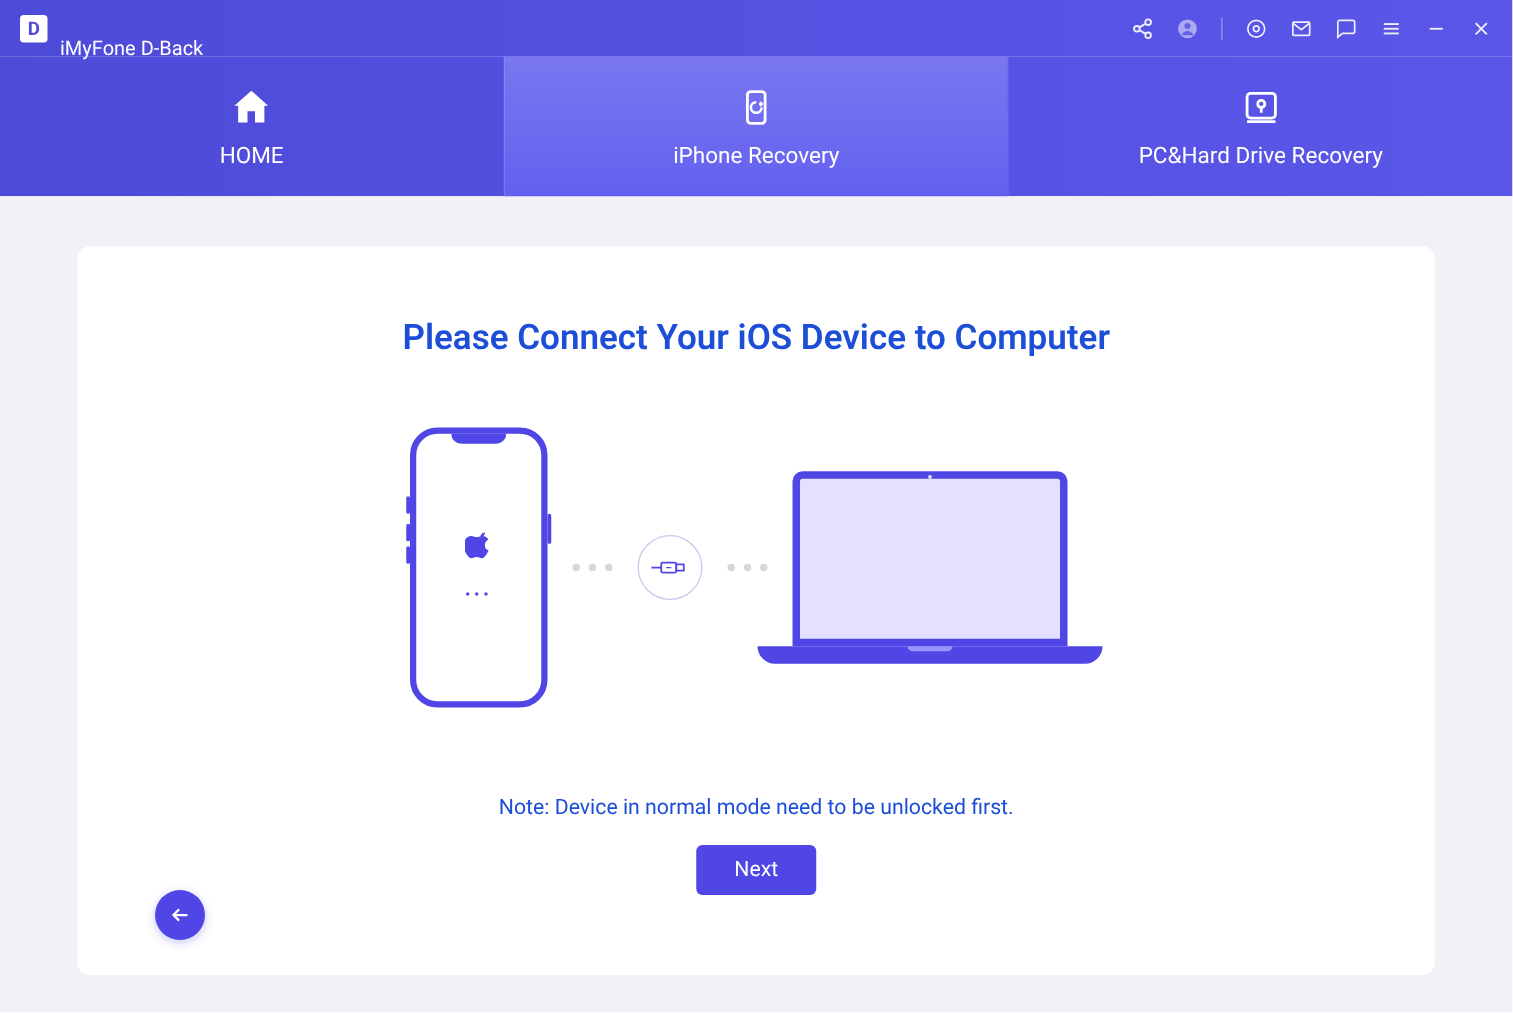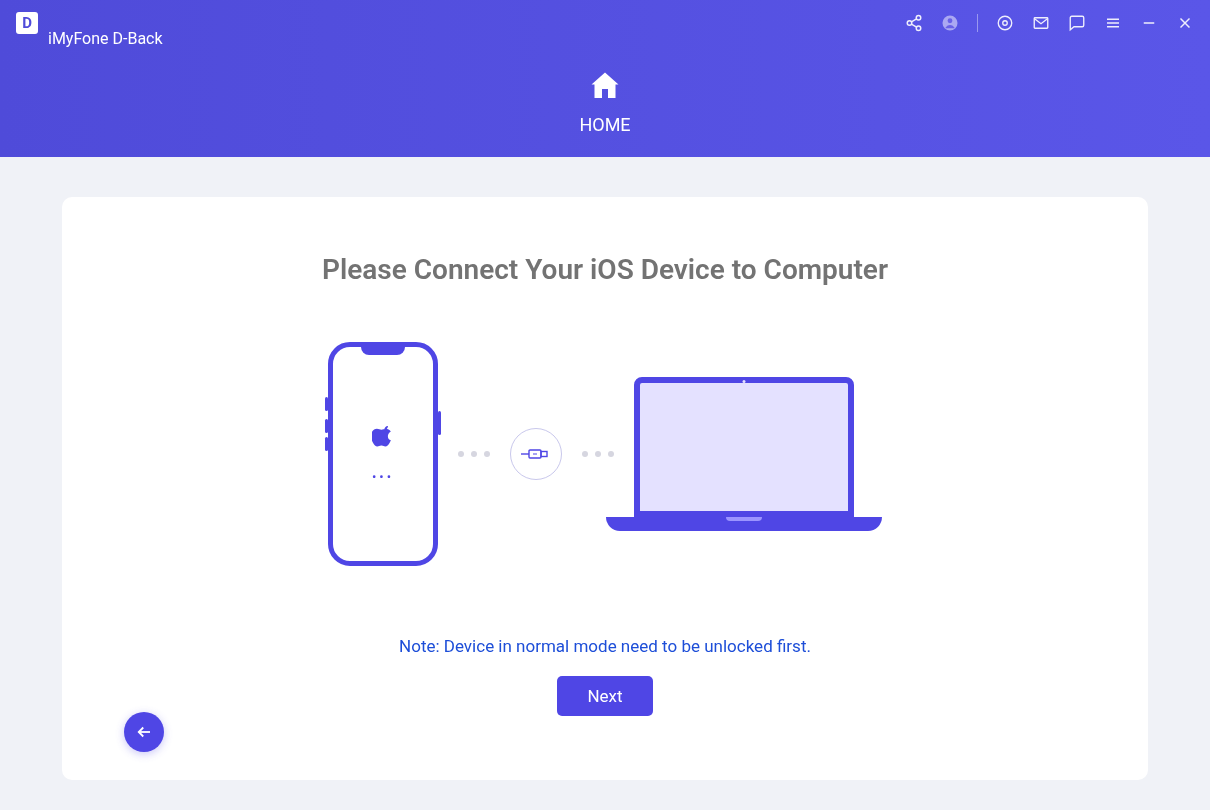--- a/index.html
+++ b/index.html
@@ -96,21 +96,21 @@
       border-radius: 10px;
       position: relative;
       display: flex;
       flex-direction: column;
       align-items: center;
       padding: 56px 40px 40px;
     }
     .headline {
       font-size: 28px;
       font-weight: 600;
-      color: #737373;
+      color: #1d4ed8;
       text-align: center;
     }
     .illustration {
       margin-top: 56px;
       display: flex;
       align-items: center;
       justify-content: center;
       gap: 20px;
     }
 
@@ -314,20 +314,41 @@
 </div>
 
 <div class="nav">
   <div class="nav-item">
     <span class="nav-icon">
       <svg width="36" height="36" viewBox="0 0 24 24" fill="#fff">
           <path d="M12 3l9 8h-2v9h-5v-6H10v6H5v-9H3z"></path>
         </svg>
     </span>
     <span class="nav-label">HOME</span>
+  </div>
+  <div class="nav-item active">
+    <span class="nav-icon">
+      <svg width="34" height="34" viewBox="0 0 24 24" fill="none" stroke="#fff" stroke-width="1.6">
+          <rect x="7" y="3" width="10" height="18" rx="2"></rect>
+          <path d="M12 9a3 3 0 1 0 3 3" stroke-width="1.4"></path>
+          <polyline points="14,9 15,10 14,11"></polyline>
+        </svg>
+    </span>
+    <span class="nav-label">iPhone Recovery</span>
+  </div>
+  <div class="nav-item">
+    <span class="nav-icon">
+      <svg width="34" height="34" viewBox="0 0 24 24" fill="none" stroke="#fff" stroke-width="1.6">
+          <rect x="4" y="4" width="16" height="14" rx="2"></rect>
+          <circle cx="12" cy="10" r="2"></circle>
+          <line x1="12" y1="12" x2="12" y2="15"></line>
+          <line x1="4" y1="20" x2="20" y2="20"></line>
+        </svg>
+    </span>
+    <span class="nav-label">PC&amp;Hard Drive Recovery</span>
   </div>
 </div>
 
 <div class="content-wrapper">
   <div class="card">
     <h1 class="headline">Please Connect Your iOS Device to Computer</h1>
 
     <div class="illustration">
       <div class="phone">
         <span class="phone-buttons-left"></span>

